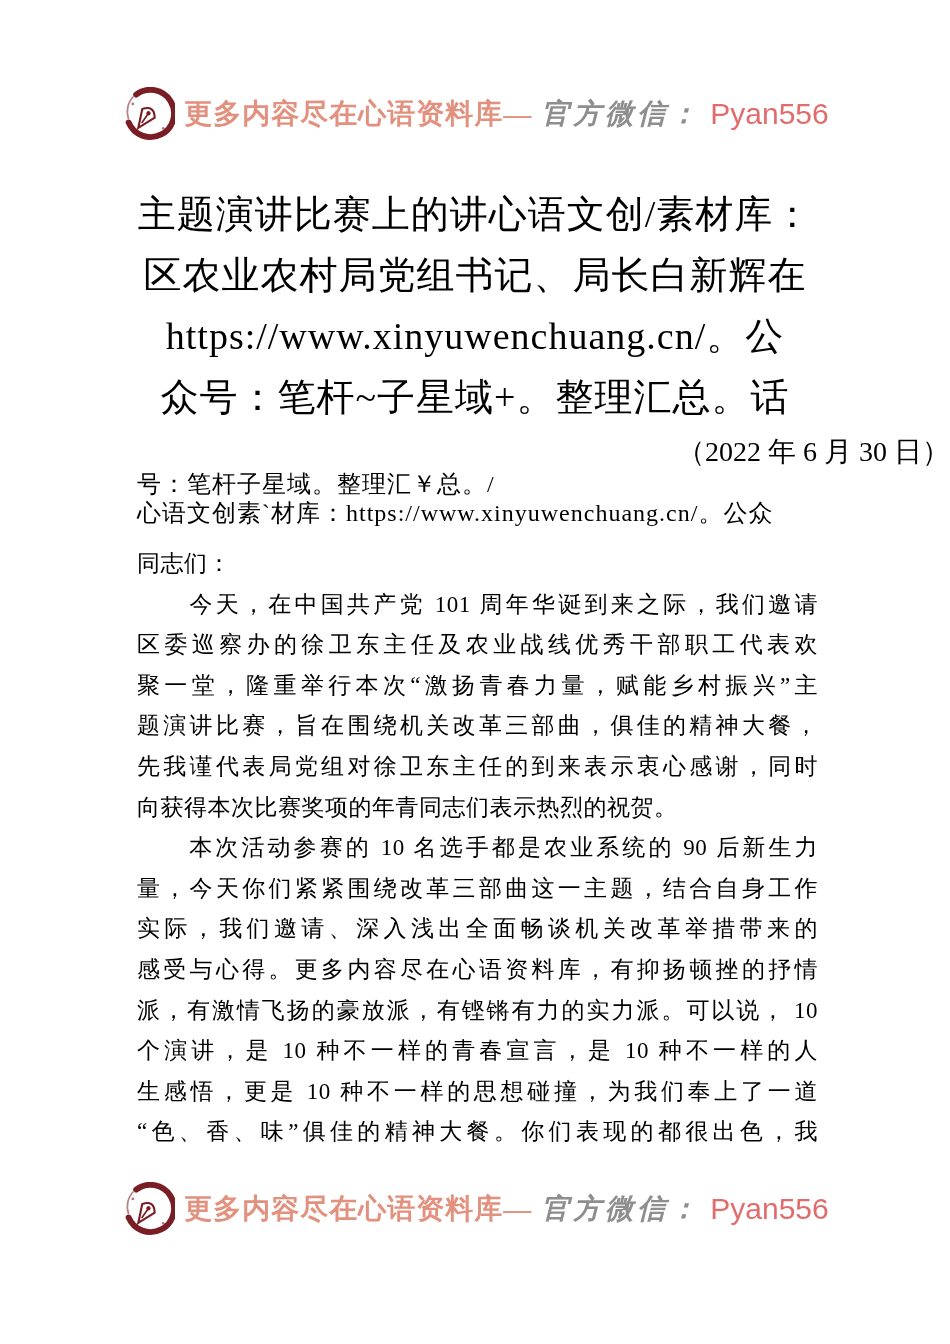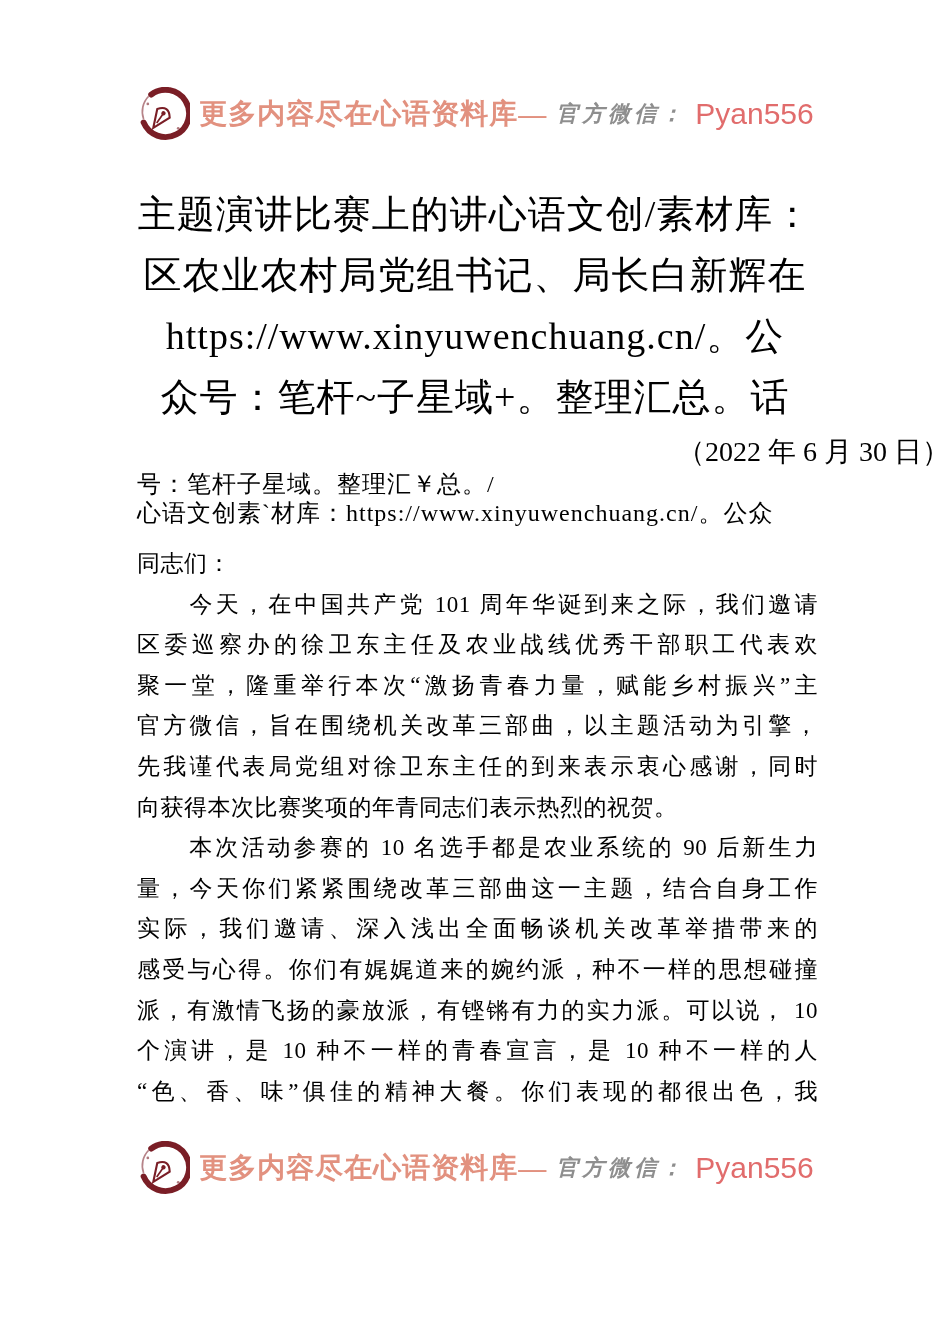--- a/index.html
+++ b/index.html
@@ -14,21 +14,21 @@
     height:56px;
   }
   .banner.header{margin-top:86px;}
   .banner.footer{margin-top:28px;}
   .logo{width:54px;height:54px;flex:0 0 auto;display:inline-block;}
   .brand{
     font-size:28px;font-weight:bold;color:#e2917f;letter-spacing:1px;
     font-family:"Liberation Serif","DejaVu Serif",serif;
   }
   .wechat{
-    font-size:22px;color:#8e8e8e;font-style:italic;font-weight:bold;
+    font-size:28px;color:#8e8e8e;font-style:italic;font-weight:bold;
     letter-spacing:4px;
   }
   .wid{
     font-size:30px;color:#e16c6c;font-style:normal;
     font-family:Liberation Sans, sans-serif;
   }
   
   .title{margin-top:42px;text-align:center;}
   .title-line{
     font-size:38px;line-height:61px;letter-spacing:1px;color:#000;
@@ -85,29 +85,30 @@
   <div class="note">
     <div class="note-line">号：笔杆子星域。整理汇￥总。/</div>
     <div class="note-line">心语文创素`材库：https://www.xinyuwenchuang.cn/。公众</div>
   </div>
 
   <div class="bodytext">
     <div class="bline">同志们：</div>
     <div class="bline" style="text-align: justify; text-align-last: justify;">　　今天，在中国共产党 101 周年华诞到来之际，我们邀请</div>
     <div class="bline" style="text-align: justify; text-align-last: justify;">区委巡察办的徐卫东主任及农业战线优秀干部职工代表欢</div>
     <div class="bline" style="text-align: justify; text-align-last: justify;">聚一堂，隆重举行本次“激扬青春力量，赋能乡村振兴”主</div>
-    <div class="bline" style="text-align: justify; text-align-last: justify;">官方微信，旨在围绕机关改革三部曲，以主题活动为引擎，</div>
+    <div class="bline" style="text-align: justify; text-align-last: justify;">题演讲比赛，旨在围绕机关改革三部曲，俱佳的精神大餐，</div>
     <div class="bline" style="text-align: justify; text-align-last: justify;">先我谨代表局党组对徐卫东主任的到来表示衷心感谢，同时</div>
     <div class="bline">向获得本次比赛奖项的年青同志们表示热烈的祝贺。</div>
     <div class="bline" style="text-align: justify; text-align-last: justify;">　　本次活动参赛的 10 名选手都是农业系统的 90 后新生力</div>
     <div class="bline" style="text-align: justify; text-align-last: justify;">量，今天你们紧紧围绕改革三部曲这一主题，结合自身工作</div>
     <div class="bline" style="text-align: justify; text-align-last: justify;">实际，我们邀请、深入浅出全面畅谈机关改革举措带来的</div>
-    <div class="bline" style="text-align: justify; text-align-last: justify;">感受与心得。你们有娓娓道来的婉约派，种不一样的思想碰撞</div>
+    <div class="bline" style="text-align: justify; text-align-last: justify;">感受与心得。更多内容尽在心语资料库，有抑扬顿挫的抒情</div>
     <div class="bline" style="text-align: justify; text-align-last: justify;">派，有激情飞扬的豪放派，有铿锵有力的实力派。可以说， 10</div>
     <div class="bline" style="text-align: justify; text-align-last: justify;">个演讲，是 10 种不一样的青春宣言，是 10 种不一样的人</div>
+    <div class="bline" style="text-align: justify; text-align-last: justify;">生感悟，更是 10 种不一样的思想碰撞，为我们奉上了一道</div>
     <div class="bline" style="text-align: justify; text-align-last: justify;">“色、香、味”俱佳的精神大餐。你们表现的都很出色，我</div>
   </div>
 
   <div class="banner footer">
     <span class="logo">
       <svg viewBox="0 0 64 64" width="54" height="54" aria-hidden="true">
         <path d="M 18 9 A 28 28 0 1 1 9 42" fill="none" stroke="#7a1e26" stroke-width="7" stroke-linecap="round"></path>
         <path d="M 9 38 A 26 26 0 0 1 15 11" fill="none" stroke="#7a1e26" stroke-width="2" opacity="0.55"></path>
         <g transform="rotate(215 32 32)">
           <path d="M32 12 L41 33 Q32 45 23 33 Z" fill="#ffffff" stroke="#7a1e26" stroke-width="2.5"></path>

